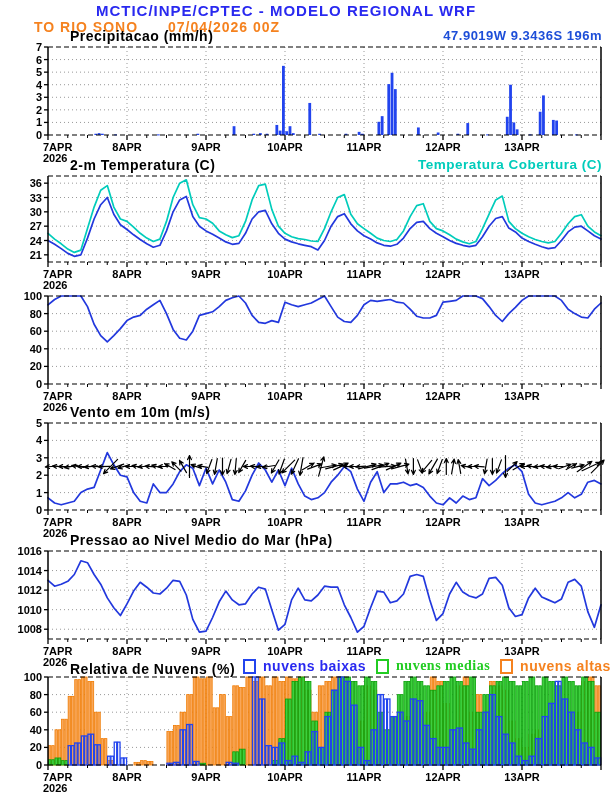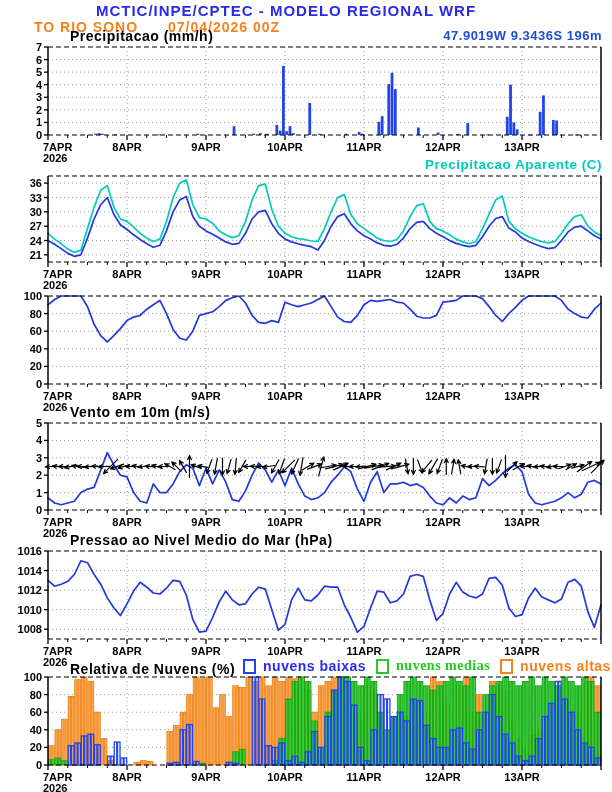--- a/index.html
+++ b/index.html
@@ -21,21 +21,22 @@
 <body>
 
 <div class="page">
 
   <div class="hdr-title" style="color:#2929f0;">MCTIC/INPE/CPTEC - MODELO REGIONAL WRF</div>
   <div class="hdr-station" style="color:#f5821f;">TO RIO SONO</div>
   <div class="hdr-run" style="color:#f5821f;">07/04/2026 00Z</div>
   <div class="hdr-loc" style="color:#1d4ed8;">47.9019W 9.3436S 196m</div>
 
   <span class="p-title" style="top:28px;">Precipitacao (mm/h)</span>
-  <span class="legend-right" style="top:157px;color:#00ccbb;">Precipitacao Aparente (C)</span>
+  <span class="p-title" style="top:157px;">2-m Temperatura (C)</span>
+  <span class="legend-right" style="top:157px;color:#00ccbb;">Temperatura Cobertura (C)</span>
   <span class="p-title" style="top:404px;">Vento em 10m (m/s)</span>
   <span class="p-title" style="top:532px;">Pressao ao Nivel Medio do Mar (hPa)</span>
 
   <span class="p-title" style="top:658px;">
     <span>Relativa de Nuvens (%)</span><span class="cloud-legend">
         <span class="sq" style="border:2px solid #2244ee;"></span>
         <span style="color:#2929f0;">nuvens baixas</span>
         <span class="sq" style="border:2px solid #22cc22;margin-left:6px;"></span>
         <span style="color:#22cc22;font-family:Liberation Serif, serif;">nuvens medias</span>
         <span class="sq" style="border:2px solid #f5821f;margin-left:6px;"></span>

